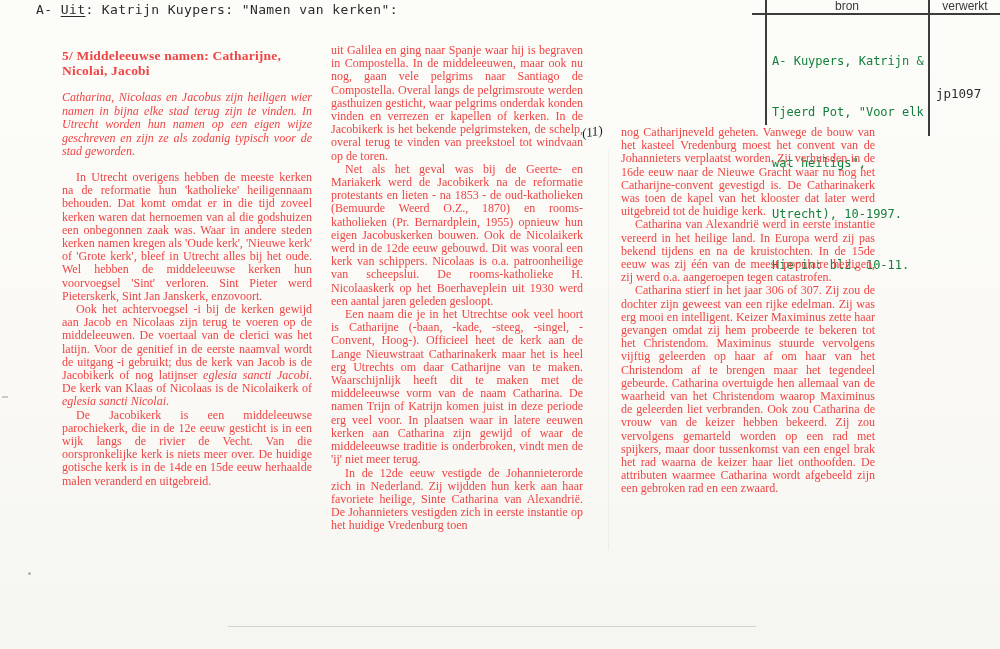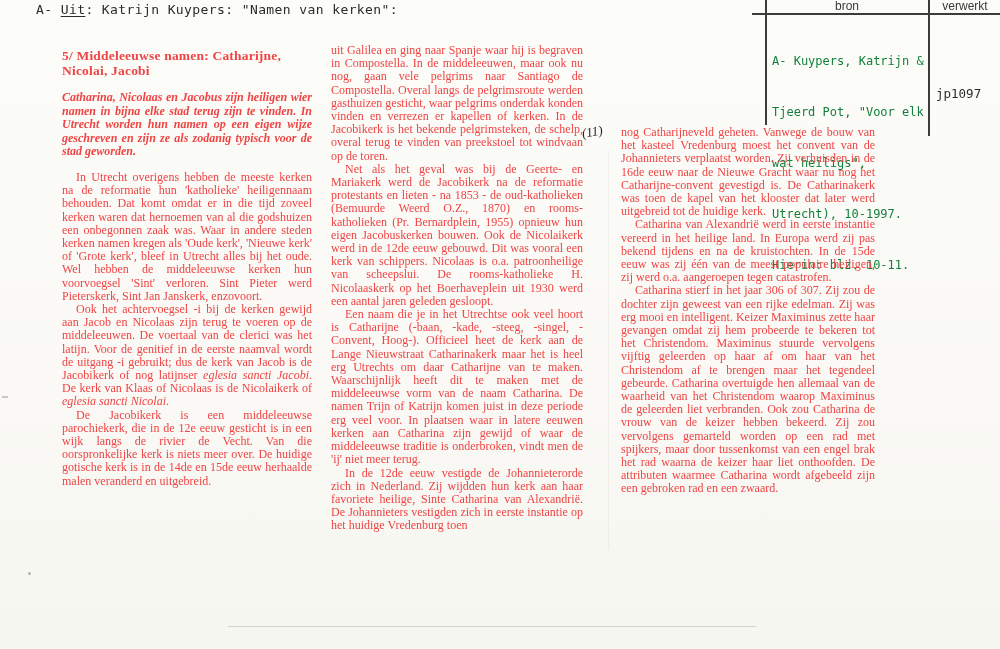--- a/index.html
+++ b/index.html
@@ -42,21 +42,21 @@
     position:absolute;color:#ef4444;text-align:justify;
     font-size:12px;line-height:13.2px;
   }
   .col1{left:62px;top:48px;width:250px;}
   .col2{left:331px;top:44px;width:252px;}
   .col3{left:621px;top:126px;width:254px;}
   .title{
     font-size:13.5px;line-height:15px;font-weight:bold;margin:0 0 13px 0;
     text-align:left;letter-spacing:.2px;
   }
-  .lead{font-style:italic;line-height:13.6px;margin:0 0 12px 0;font-weight:bold;}
+  .lead{font-style:italic;line-height:13.6px;margin:0 0 12px 0;}
   .para{margin:0;}
   .para.indent{text-indent:14px;}
 
   
   .margin-note{
     position:absolute;left:582px;top:124px;
     font-family:"Liberation Serif", serif;font-style:italic;
     font-size:13px;color:#222;transform:rotate(-10deg);
   }
 

